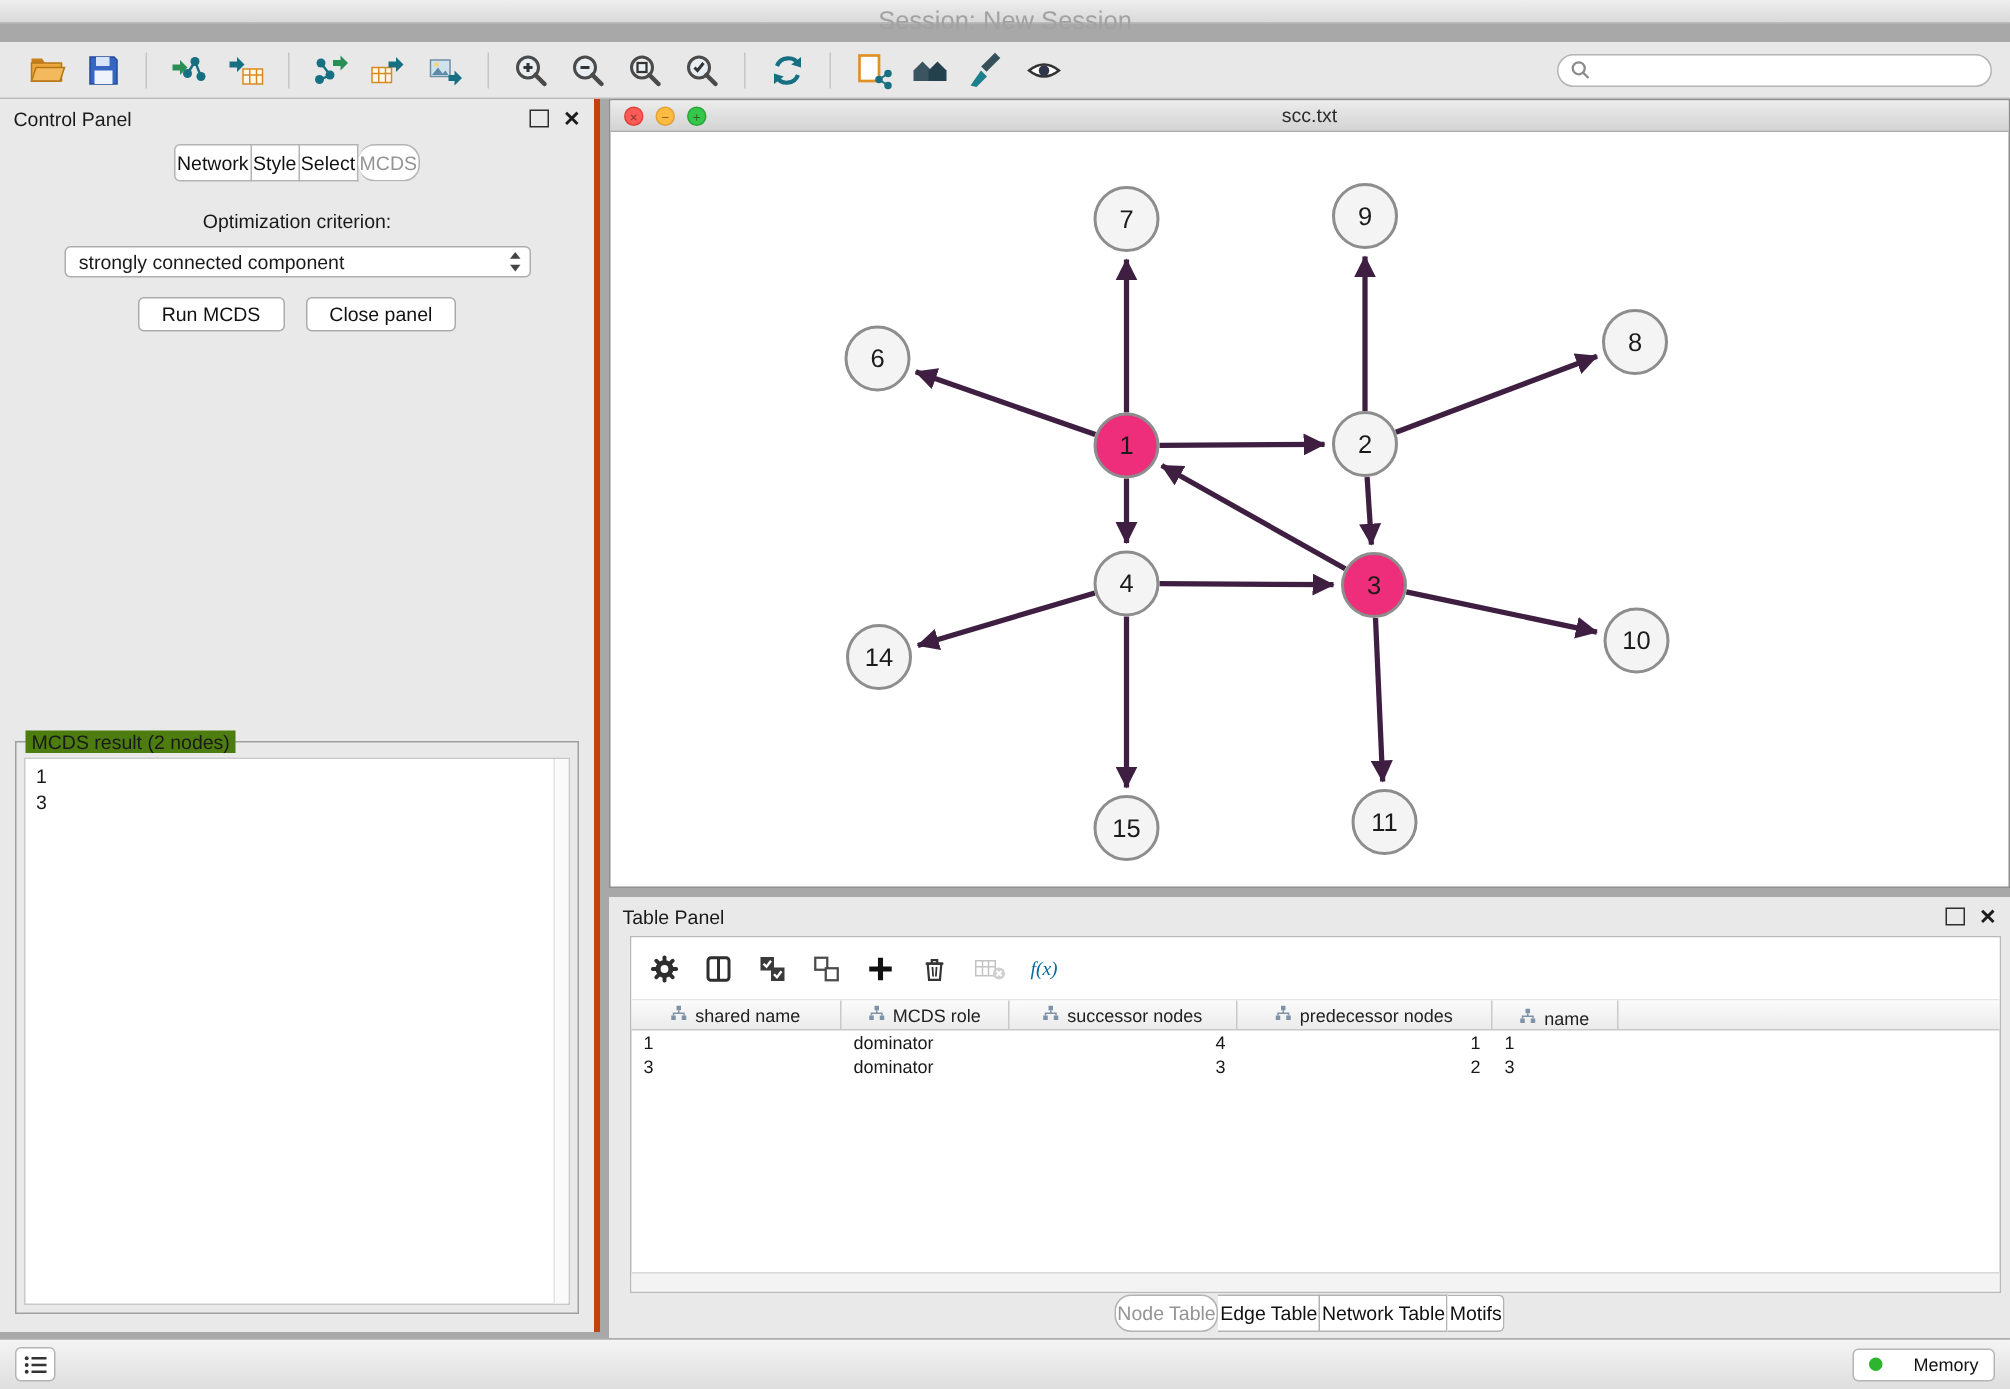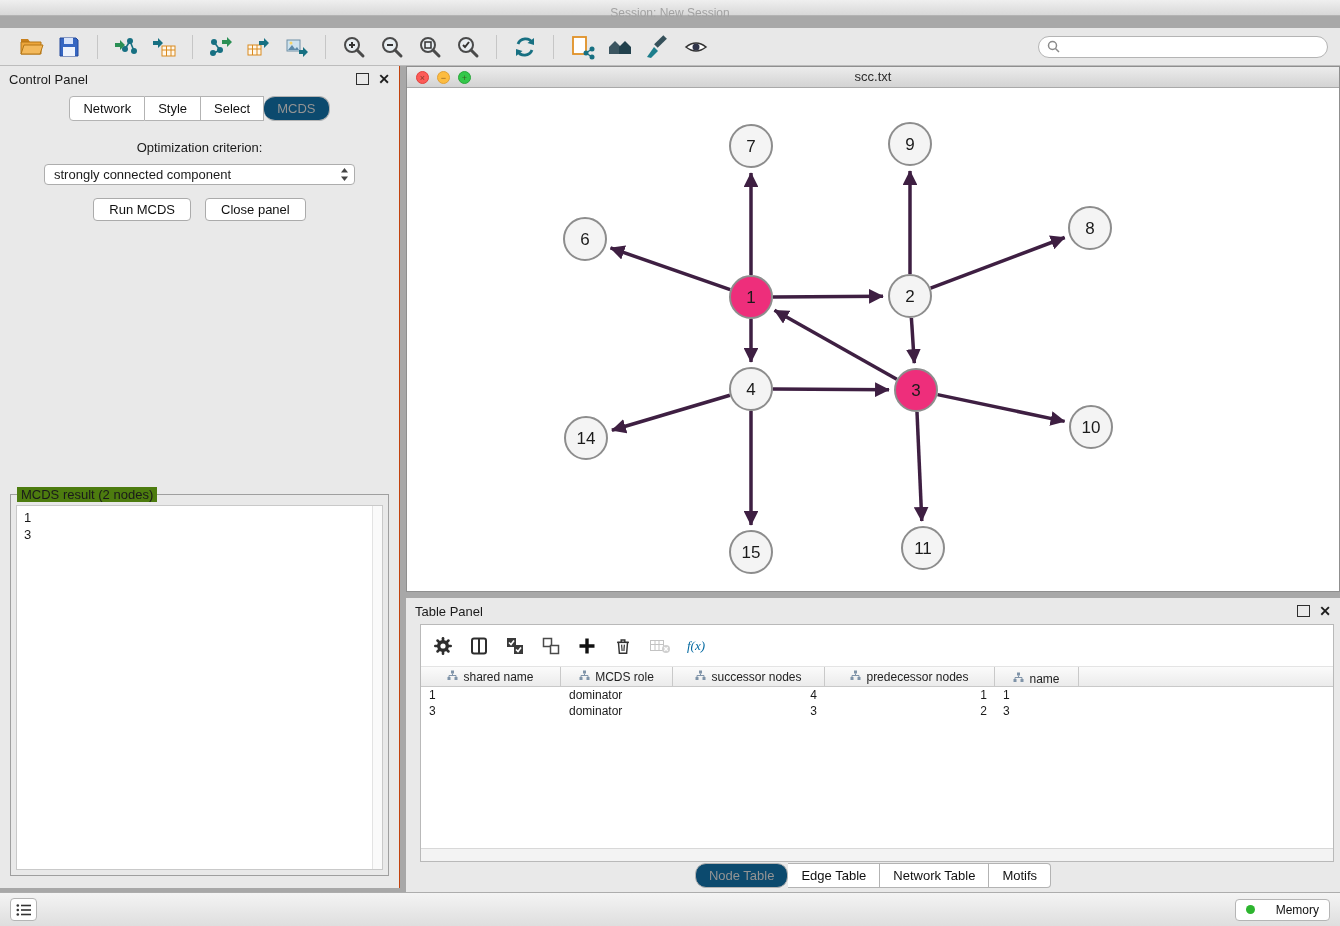--- a/index.html
+++ b/index.html
@@ -7,21 +7,21 @@
   body {
     font-family:"Liberation Sans", sans-serif;
     font-size:13px; color:#1a1a1a;
     background:#a8a8a8; position:relative; overflow:hidden;
   }
   button { font-family:inherit; cursor:default; }
 
   
   .titlebar { position:absolute; top:0; left:0; right:0; height:16px;
     background:linear-gradient(#efefef,#d8d8d8); border-bottom:1px solid #b3b3b3;
-    text-align:center; line-height:27px; color:#a2a2a2; font-size:12px; }
+    text-align:center; line-height:27px; color:#a2a2a2; font-size:17px; }
 
   
   .toolbar { position:absolute; top:28px; left:0; right:0; height:38px;
     background:#e8e8e8; border-bottom:1px solid #bcbcbc;
     display:flex; align-items:center; padding:0 12px; }
   .tb-btn { width:34px; height:32px; display:flex; align-items:center; justify-content:center;
     background:none; border:none; margin:0 2px; }
   .tb-sep { width:1px; height:24px; background:#c6c6c6; margin:0 9px; }
   .search-wrap { margin-left:auto; position:relative; }
   .search-input { width:290px; height:22px; border:1px solid #b4b4b4; border-radius:12px;
@@ -29,27 +29,27 @@
   .search-glyph { position:absolute; left:9px; top:4px; }
 
   
   .panel-header { height:26px; display:flex; align-items:center; padding:0 9px; font-size:13px; }
   .panel-header .spacer { flex:1; }
   .float-btn { width:13px; height:12px; border:1.5px solid #2e2e2e; background:transparent; margin-right:9px; }
   .close-btn { font-size:14px; font-weight:bold; color:#1c1c1c; background:none; border:none; line-height:12px; }
 
   
   .control-panel { position:absolute; left:0; top:66px; width:400px; bottom:38px;
-    background:#e9e9e9; border-right:1px solid #c2410c; }
+    background:#e9e9e9; border-right:4px solid #c2410c; }
   .cp-tabs { display:flex; justify-content:center; margin-top:4px; }
-  .seg-tab { font-size:13px; padding:4px 13px; background:#fff; border:1px solid #b3b3b3;
+  .seg-tab { font-size:13px; padding:4px 1px; background:#fff; border:1px solid #b3b3b3;
     border-left:none; color:#111; }
   .seg-tab:first-child { border-left:1px solid #b3b3b3; border-radius:4px 0 0 4px; }
   .seg-tab:last-child { border-radius:0 4px 4px 0; }
-  .seg-tab.active { background:#0c4a6e; color:#949494;border-radius:11px; }
+  .seg-tab.active { background:#ffffff; color:#949494;border-radius:11px; }
   .opt-label { text-align:center; margin-top:19px; font-size:13px; }
   .dropdown { width:311px; height:21px; margin:9px auto 0; background:#fff;
     border:1px solid #adadad; border-radius:4px; display:flex; align-items:center;
     padding:0 5px 0 9px; font-size:13px; }
   .dropdown .dd-label { flex:1; }
   .cp-buttons { display:flex; justify-content:center; gap:14px; margin-top:13px; }
   .push-btn { background:#fff; border:1px solid #ababab; border-radius:4px;
     padding:3px 15px; font-size:13px; color:#111; }
   .result-group { position:absolute; left:10px; right:10px; top:428px; bottom:12px;
     border:1px solid #9f9f9f; }

